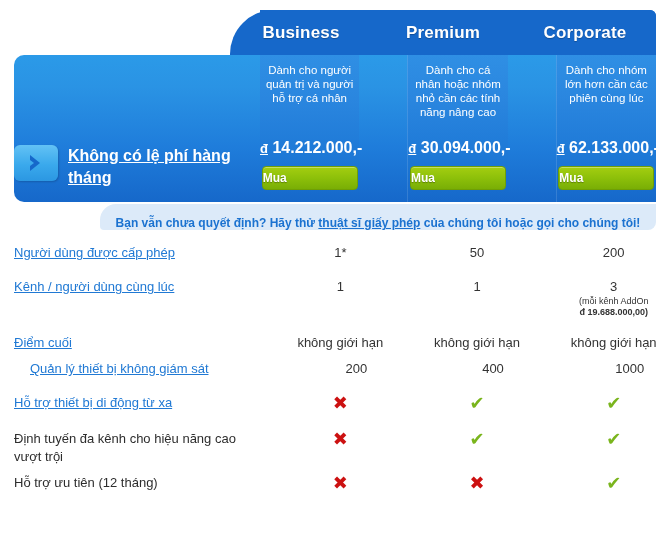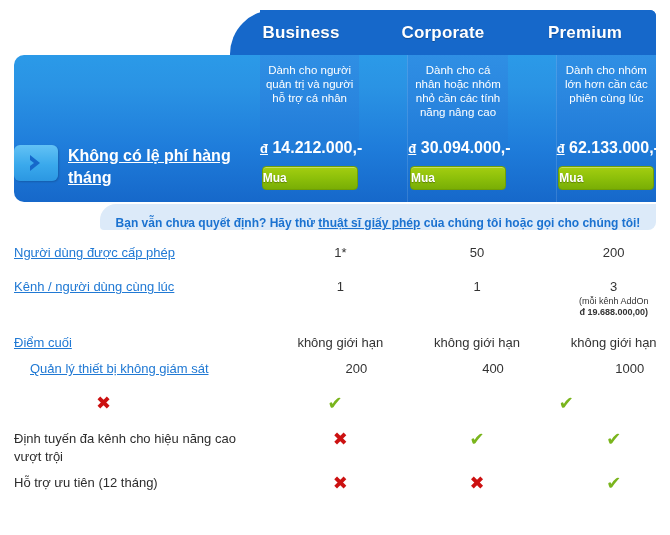--- a/index.html
+++ b/index.html
@@ -123,22 +123,22 @@
 </head>
 <body>
 
 <div id="root">
 
   <div class="hdr-band"></div>
   <div class="hdr-band-fill"></div>
 
   <div class="hdr-titles">
     <div class="hdr-title">Business</div>
+    <div class="hdr-title">Premium</div>
     <div class="hdr-title">Corporate</div>
-    <div class="hdr-title">Premium</div>
   </div>
 
   <div class="mid-panel"></div>
 
   <div class="cols-wrap">
 
     <div class="col">
       <div class="col-desc">Dành cho người quản trị và người hỗ trợ cá nhân</div>
       <div class="col-price">
         <span class="cur">đ</span>
@@ -199,20 +199,21 @@
         <div class="cell-val">không giới hạn</div>
         <div class="cell-val">không giới hạn</div>
       </div>
       <div class="row" style="margin-top: 8px; padding-left: 16px;">
         <div class="cell-label"><span class="lnk">Quản lý thiết bị không giám sát</span></div>
         <div class="cell-val">200</div>
         <div class="cell-val">400</div>
         <div class="cell-val">1000</div>
       </div>
       <div class="row" style="margin-top: 16px;">
+        <div class="cell-label"><span class="lnk">Hỗ trợ thiết bị di động từ xa</span></div>
         <div class="cell-val"><span class="mark no">✖</span></div>
         <div class="cell-val"><span class="mark yes">✔</span></div>
         <div class="cell-val"><span class="mark yes">✔</span></div>
       </div>
       <div class="row" style="margin-top: 16px;">
         <div class="cell-label">Định tuyến đa kênh cho hiệu năng cao vượt trội</div>
         <div class="cell-val"><span class="mark no">✖</span></div>
         <div class="cell-val"><span class="mark yes">✔</span></div>
         <div class="cell-val"><span class="mark yes">✔</span></div>
       </div>

